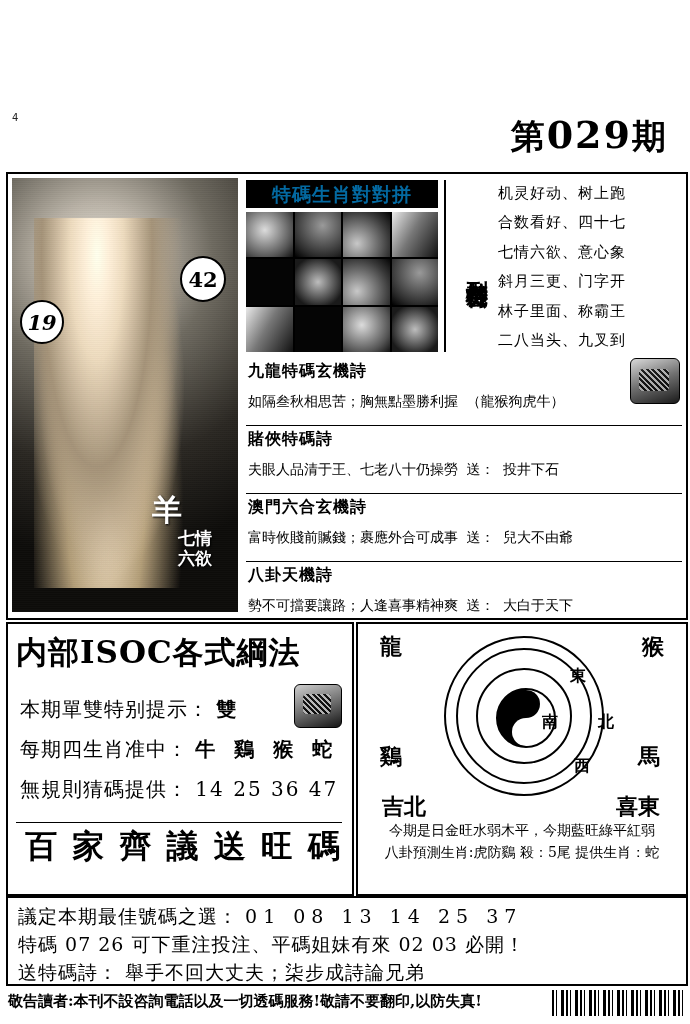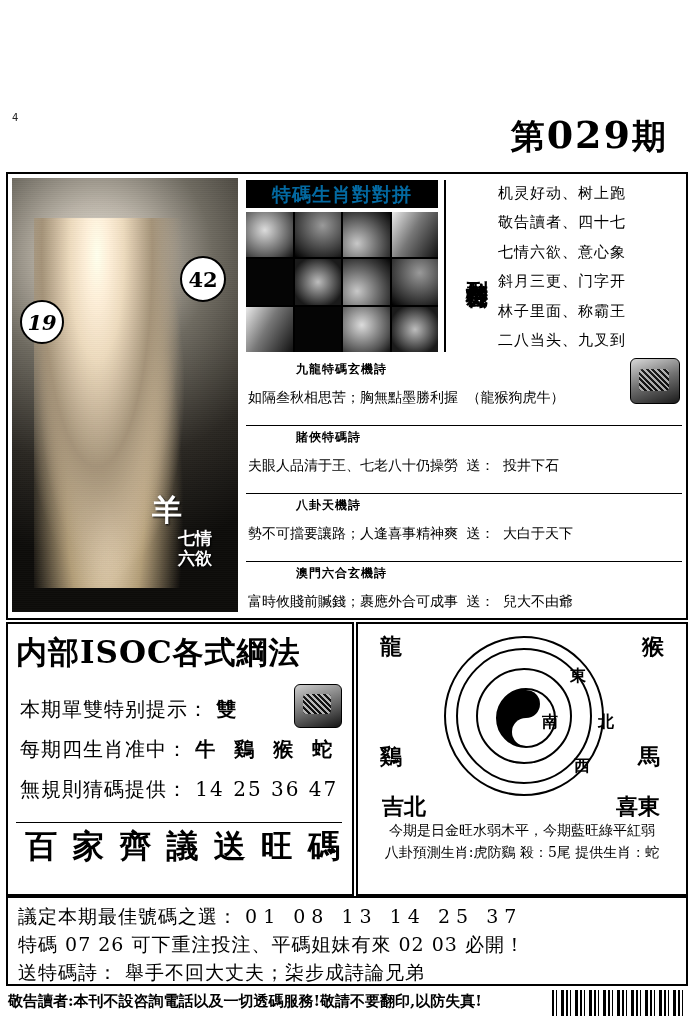--- a/index.html
+++ b/index.html
@@ -68,21 +68,21 @@
     text-align:center;line-height:28px;letter-spacing:1px;
     writing-mode:vertical-rl;text-orientation:upright;color:#000;}
   .rb-lines{position:absolute;left:52px;top:4px;width:184px;height:166px;
     display:flex;flex-direction:column;justify-content:space-between;}
   .rb-lines div{font-family:"DejaVu Serif","Liberation Serif",serif;font-size:15px;letter-spacing:1px;}
 
   
   .poems{position:absolute;left:238px;top:184px;width:436px;height:252px;}
   .pblock{position:relative;border-top:1px solid #000;padding:3px 2px 2px 2px;}
   .pblock:first-child{border-top:none;}
-  .ph{font-family:Liberation Serif, serif;font-size:12px;font-weight:bold;letter-spacing:1px;margin-left:48px;}
+  .ph{font-family:Liberation Serif, serif;font-size:16px;font-weight:bold;letter-spacing:1px;}
   .pl{font-family:"DejaVu Serif","Liberation Serif",serif;font-size:14px;letter-spacing:0px;margin-top:11px;}
   .pl .sep{padding:0 4px;}
   .moneybag{position:absolute;right:2px;top:0px;width:48px;height:44px;
     background:linear-gradient(160deg,#d9d9d9,#6f6f6f 50%,#1a1a1a);border:1px solid #000;border-radius:6px;}
   .moneybag:after{content:"";position:absolute;left:8px;top:10px;width:30px;height:22px;
     background:repeating-linear-gradient(45deg,#000 0 2px,#bbb 2px 4px);opacity:.8;border-radius:4px;}
 
   
   .lower{position:absolute;left:6px;top:622px;width:678px;height:270px;}
   .lowerLeft{position:absolute;left:0;top:0;width:344px;height:270px;border:2px solid #000;}
@@ -182,21 +182,21 @@
       <div class="tile l3"></div>
       <div class="tile l4"></div>
       <div class="tile l0"></div>
       <div class="tile l5"></div>
     </div>
 
     <div class="rightbox">
       <div class="rb-title">刑楚玄機特</div>
       <div class="rb-lines">
         <div>机灵好动、树上跑</div>
-        <div>敬告讀者、四十七</div>
+        <div>合数看好、四十七</div>
         <div>七情六欲、意心象</div>
         <div>斜月三更、门字开</div>
         <div>林子里面、称霸王</div>
         <div>二八当头、九叉到</div>
       </div>
     </div>
 
     <div class="poems">
       <div class="pblock" style="height:62px;">
         <div class="moneybag"></div>
@@ -208,33 +208,33 @@
       </div>
       <div class="pblock" style="height:62px;">
         <div class="ph">賭俠特碼詩</div>
         <div class="pl">
           <span>夫眼人品清于王、七老八十仍操勞</span>
           <span class="sep">送：</span>
           <span>投井下石</span>
         </div>
       </div>
       <div class="pblock" style="height:62px;">
+        <div class="ph">澳門六合玄機詩</div>
+        <div class="pl">
+          <span>富時攸賤前贓錢；裹應外合可成事</span>
+          <span class="sep">送：</span>
+          <span>兒大不由爺</span>
+        </div>
+      </div>
+      <div class="pblock" style="height:62px;">
         <div class="ph">八卦天機詩</div>
         <div class="pl">
           <span>勢不可擋要讓路；人逢喜事精神爽</span>
           <span class="sep">送：</span>
           <span>大白于天下</span>
-        </div>
-      </div>
-      <div class="pblock" style="height:62px;">
-        <div class="ph">澳門六合玄機詩</div>
-        <div class="pl">
-          <span>富時攸賤前贓錢；裹應外合可成事</span>
-          <span class="sep">送：</span>
-          <span>兒大不由爺</span>
         </div>
       </div>
     </div>
   </div>
 
   <div class="lower">
 
     <div class="lowerLeft">
       <div class="isoc-title">内部ISOC各式綱法</div>
       <div class="mb2"></div>

